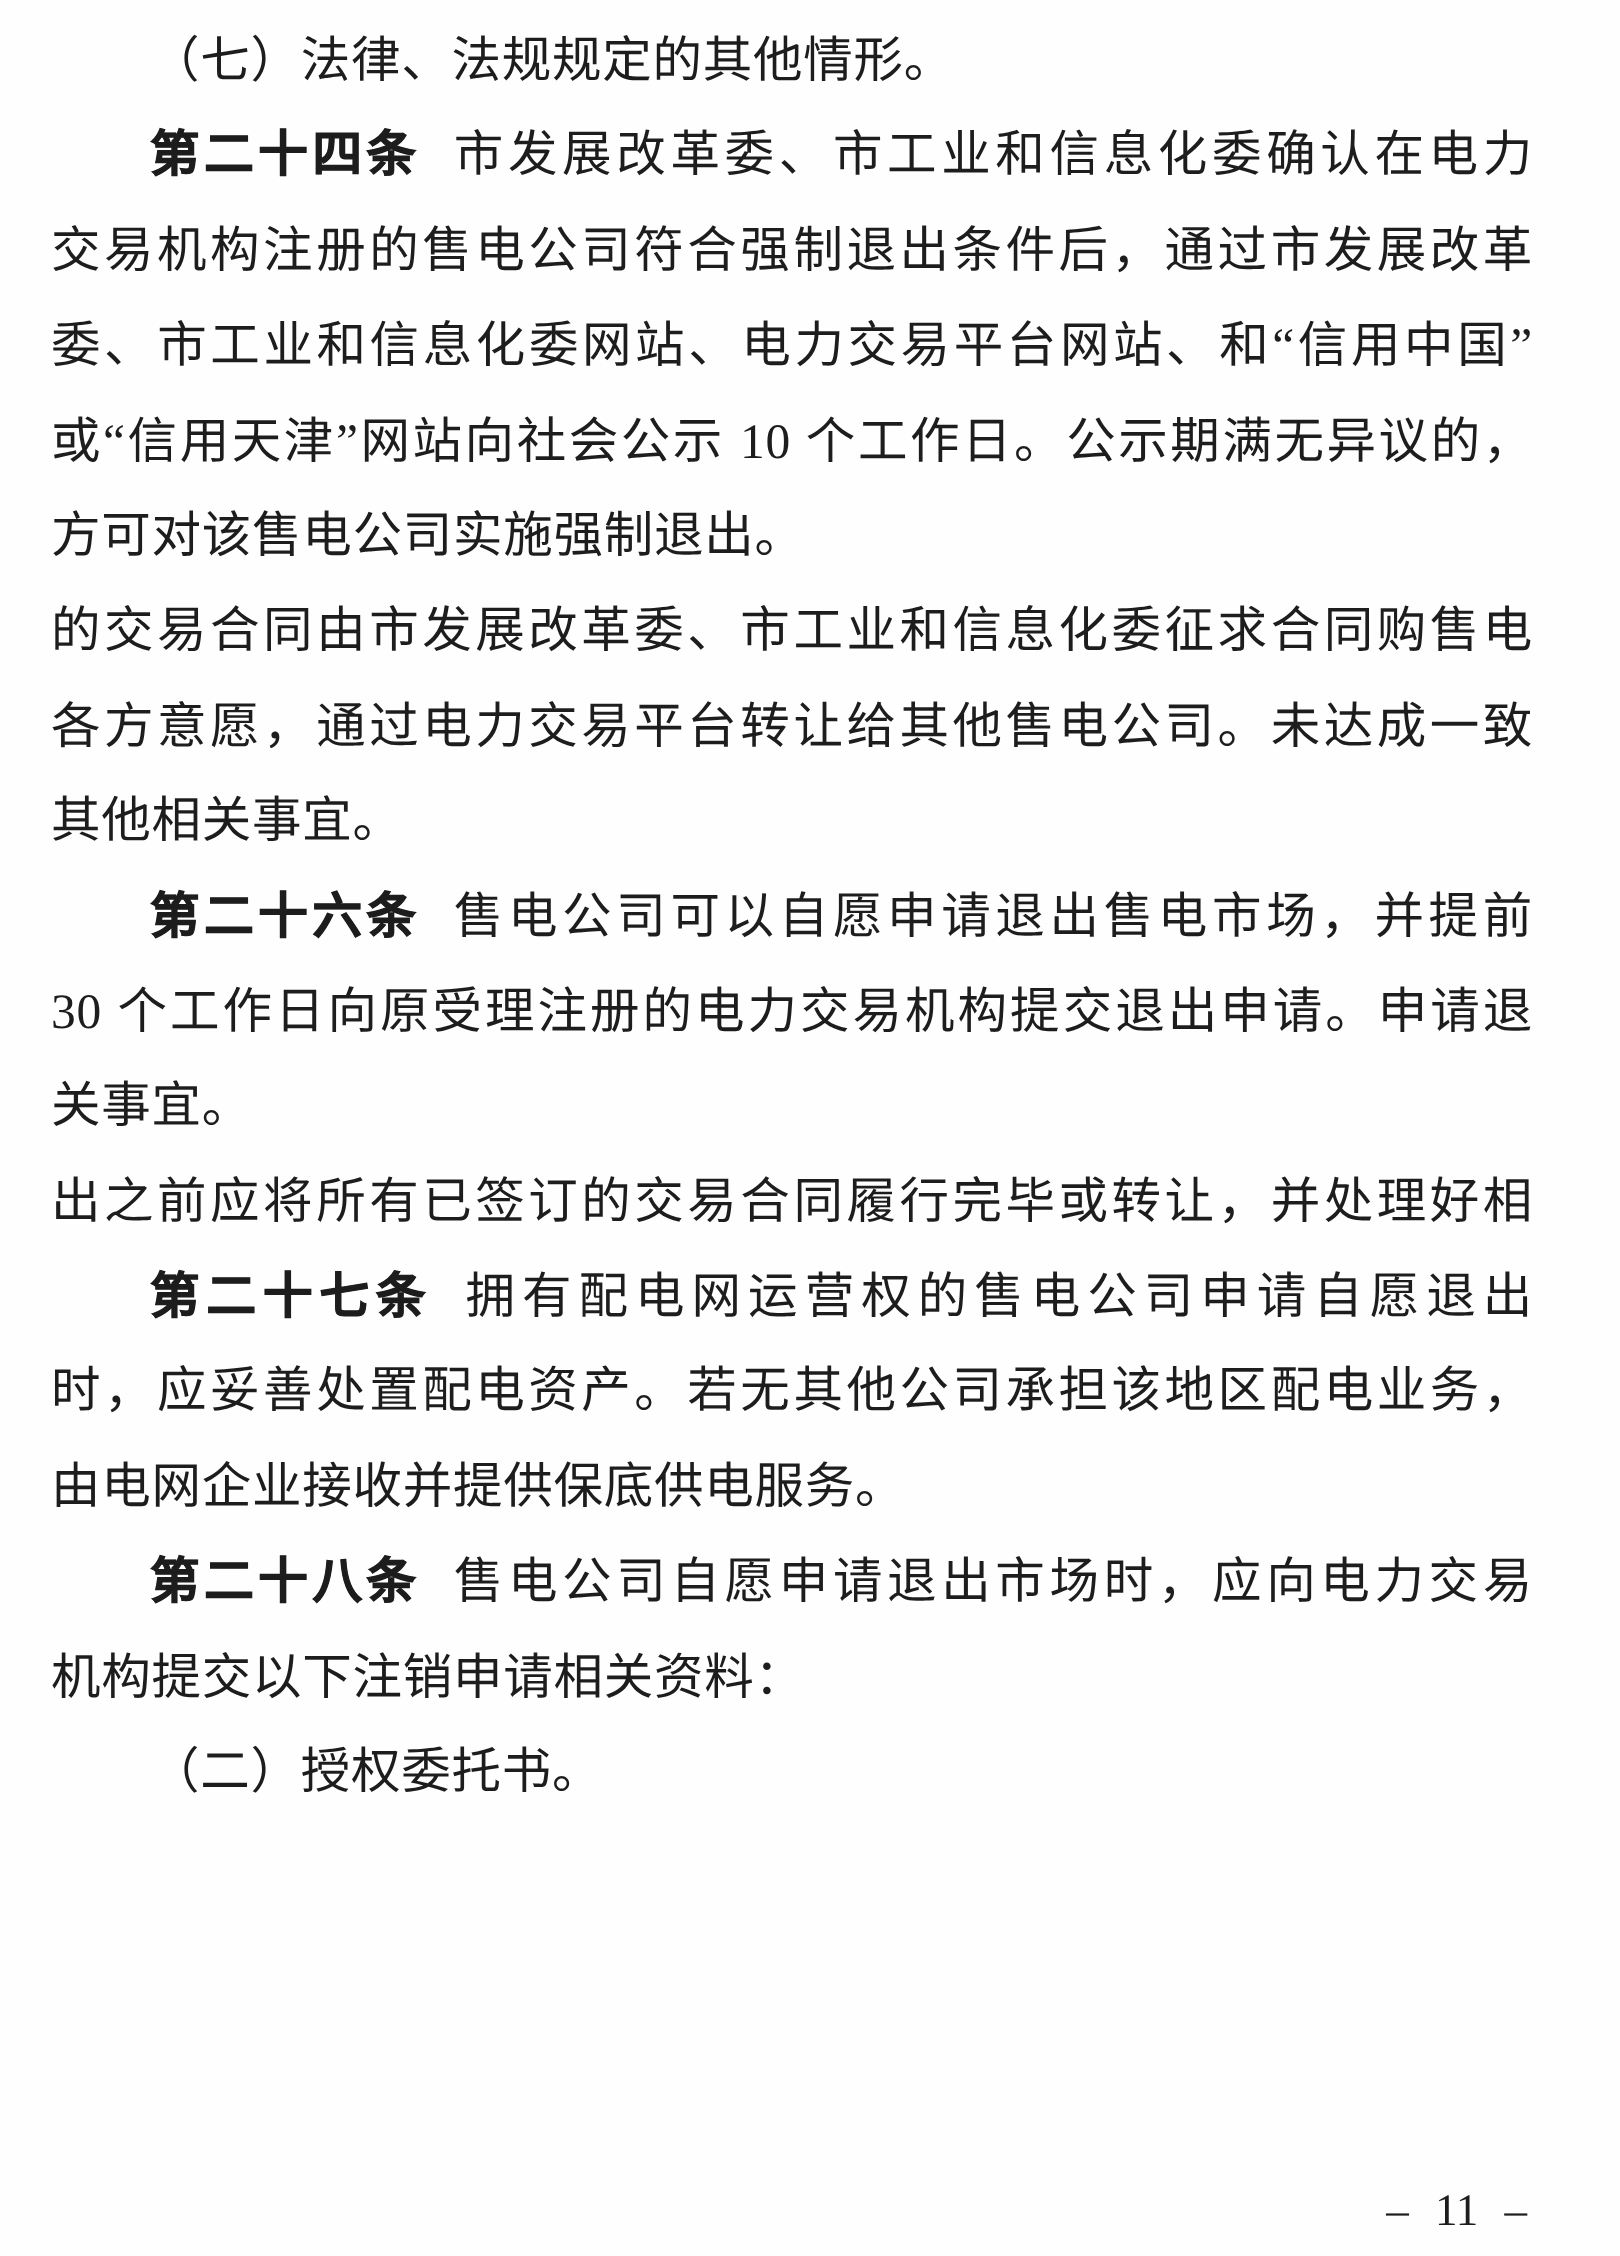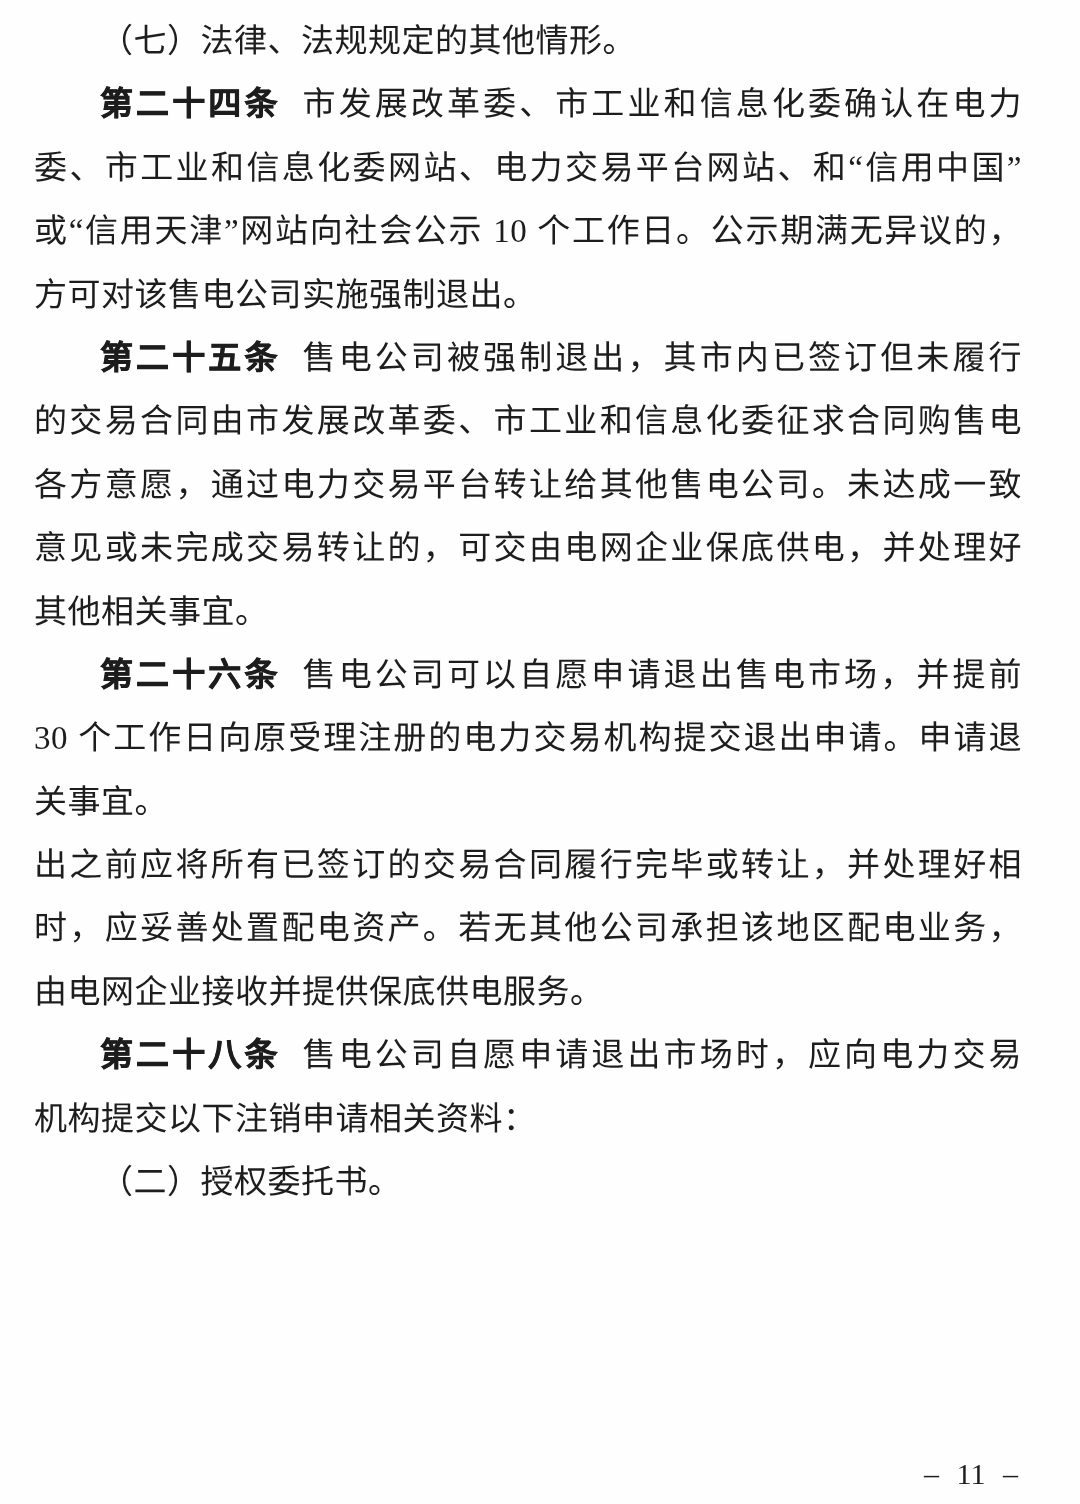--- a/index.html
+++ b/index.html
@@ -54,45 +54,45 @@
 </head>
 <body>
 
 <div class="page">
   <div class="content">
 
     <div class="line indent end"><span>（七）法律、法规规定的其他情形。</span></div>
 
     <div class="line indent"><span class="article-num">第二十四条</span><span>市发展改革委、市工业和信息化委确认在电力</span></div>
 
+    <div class="line"><span>交易机构注册的售电公司符合强制退出条件后，通过市发展改革</span></div>
 
     <div class="line"><span>委、市工业和信息化委网站、电力交易平台网站、和“信用中国”</span></div>
 
     <div class="line"><span>或“信用天津”网站向社会公示 10 个工作日。公示期满无异议的，</span></div>
 
     <div class="line end"><span>方可对该售电公司实施强制退出。</span></div>
 
-    <div class="line indent"><span class="article-num">第二十五条</span><span>售电公司被强制退出，其市内已签订但未履行</span></div>
 
     <div class="line"><span>的交易合同由市发展改革委、市工业和信息化委征求合同购售电</span></div>
 
     <div class="line"><span>各方意愿，通过电力交易平台转让给其他售电公司。未达成一致</span></div>
 
-    <div class="line"><span>意见或未完成交易转让的，可交由电网企业保底供电，并处理好</span></div>
 
     <div class="line end"><span>其他相关事宜。</span></div>
 
     <div class="line indent"><span class="article-num">第二十六条</span><span>售电公司可以自愿申请退出售电市场，并提前</span></div>
 
     <div class="line"><span>30 个工作日向原受理注册的电力交易机构提交退出申请。申请退</span></div>
 
     <div class="line end"><span>关事宜。</span></div>
 
     <div class="line"><span>出之前应将所有已签订的交易合同履行完毕或转让，并处理好相</span></div>
 
+    <div class="line indent"><span class="article-num">第二十七条</span><span>拥有配电网运营权的售电公司申请自愿退出</span></div>
 
     <div class="line"><span>时，应妥善处置配电资产。若无其他公司承担该地区配电业务，</span></div>
 
     <div class="line end"><span>由电网企业接收并提供保底供电服务。</span></div>
 
     <div class="line indent"><span class="article-num">第二十八条</span><span>售电公司自愿申请退出市场时，应向电力交易</span></div>
 
     <div class="line end"><span>机构提交以下注销申请相关资料：</span></div>
 
 

